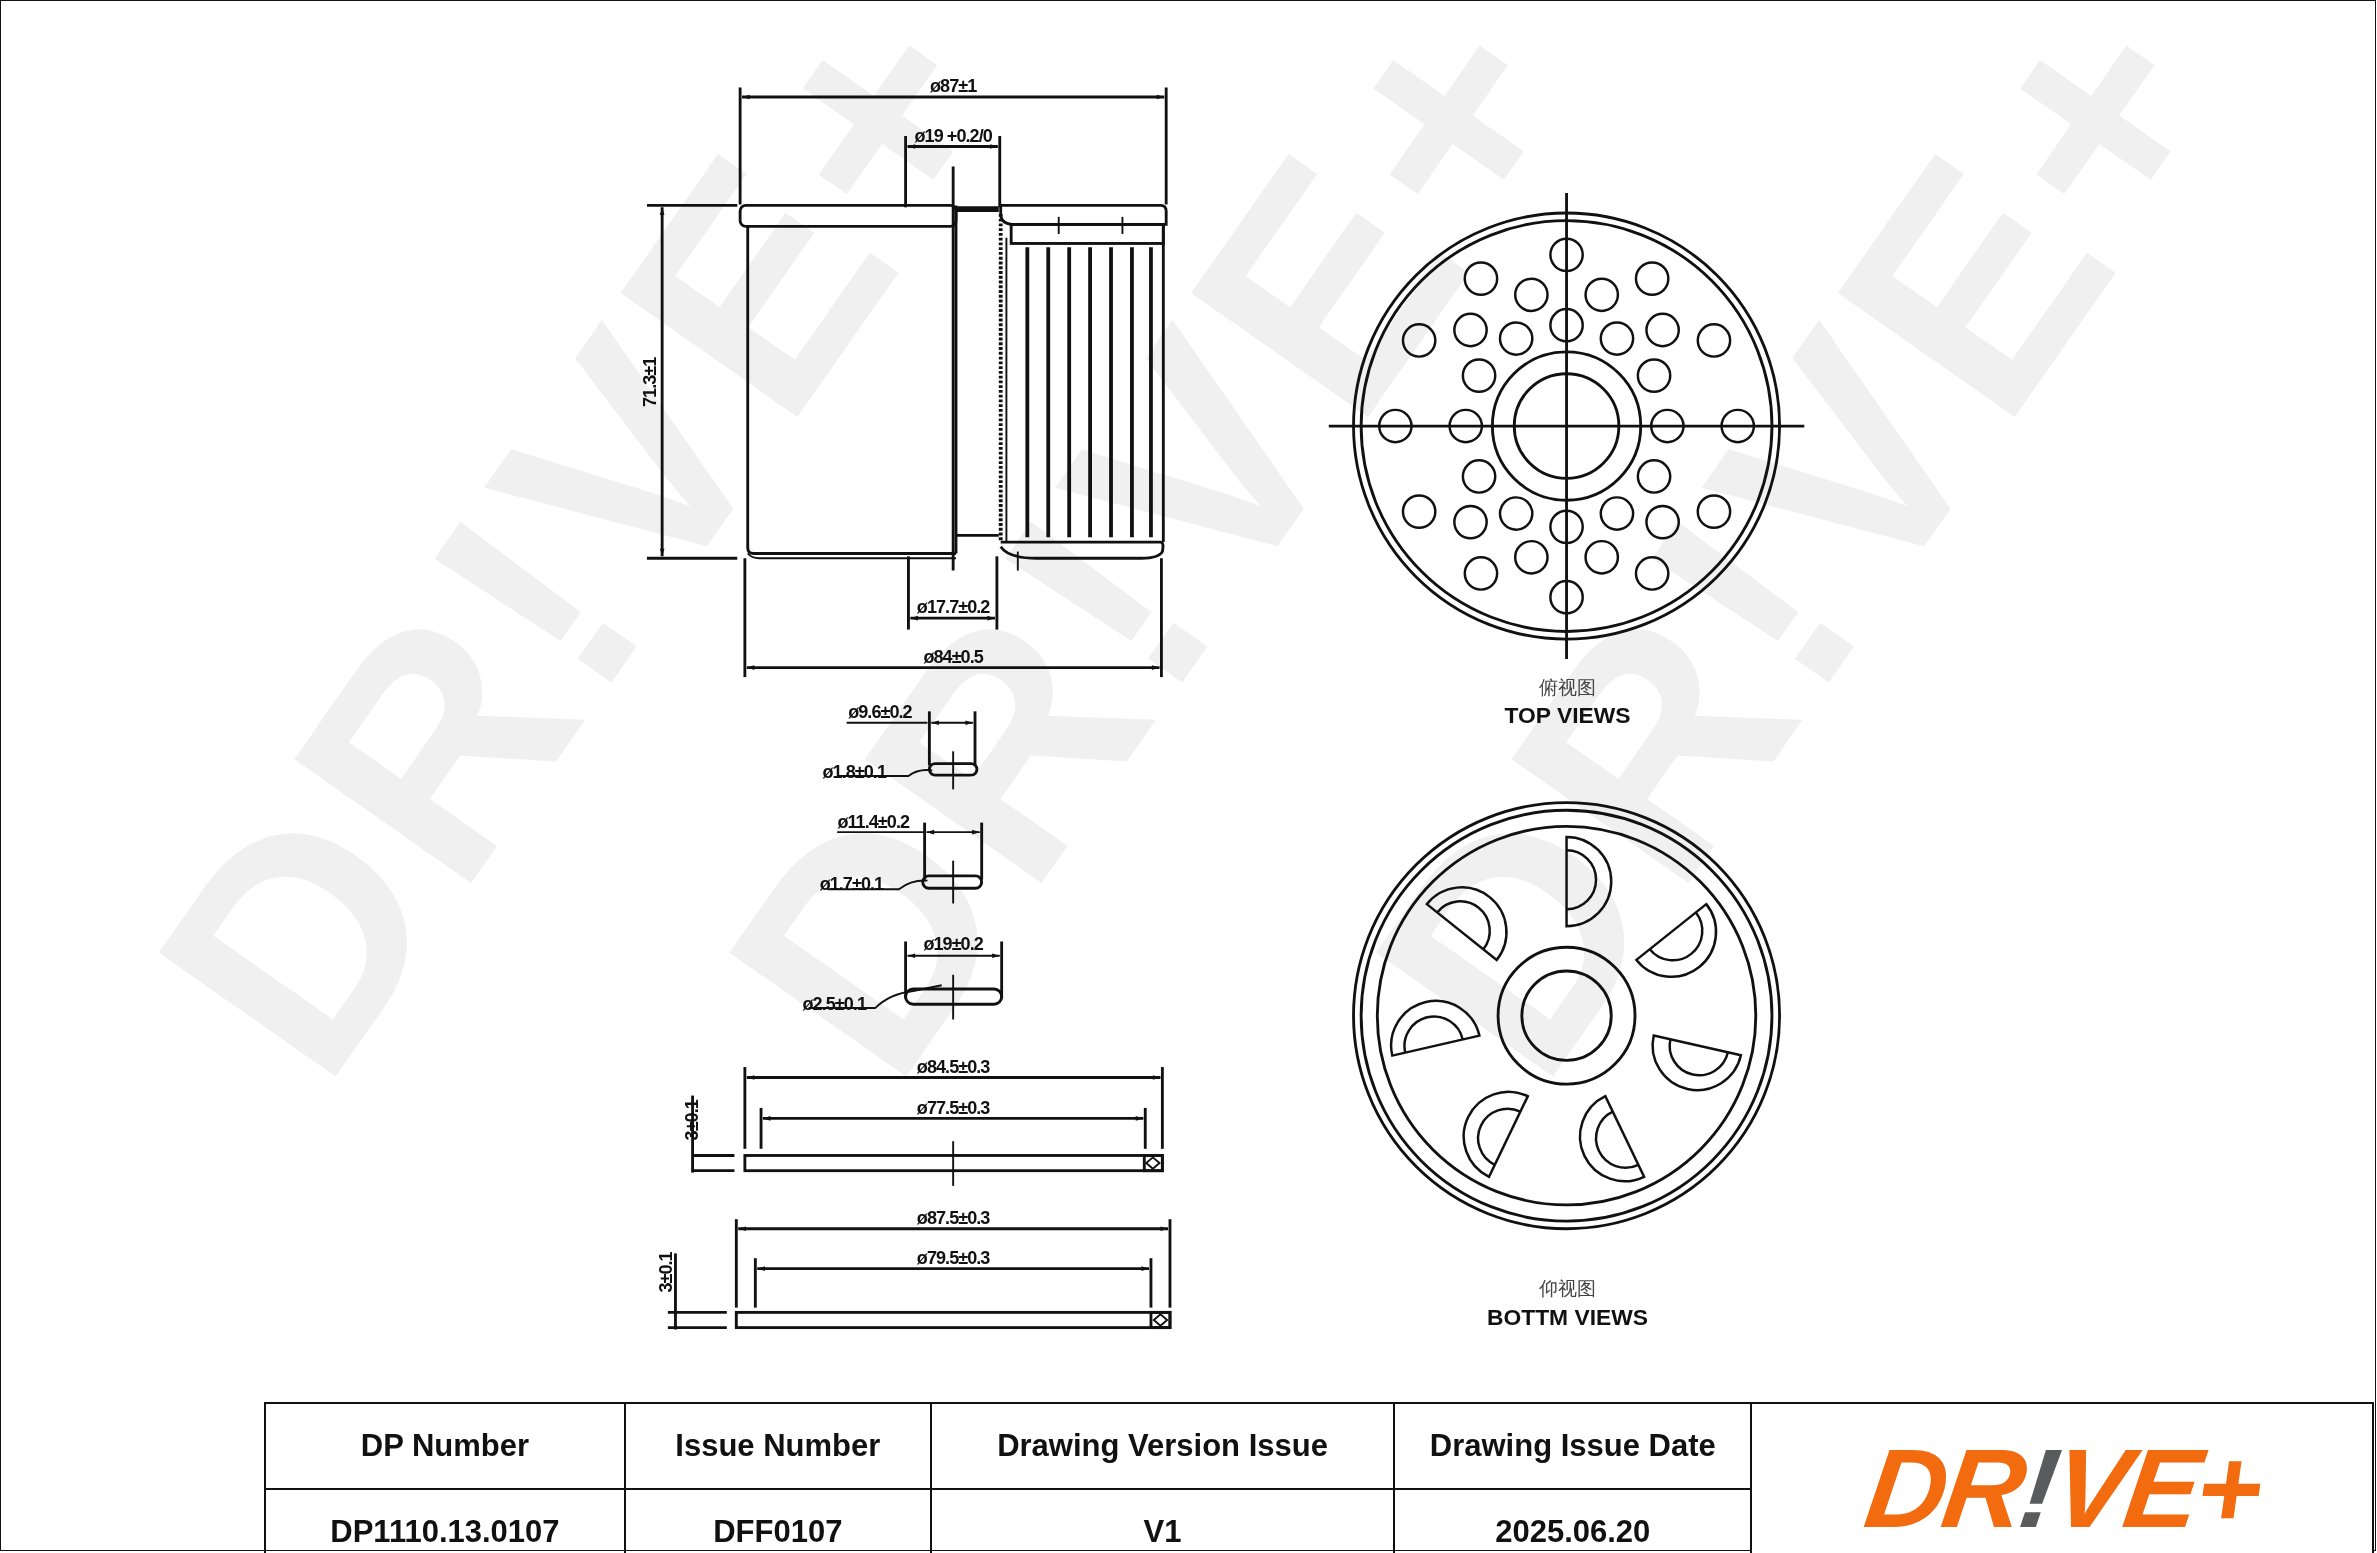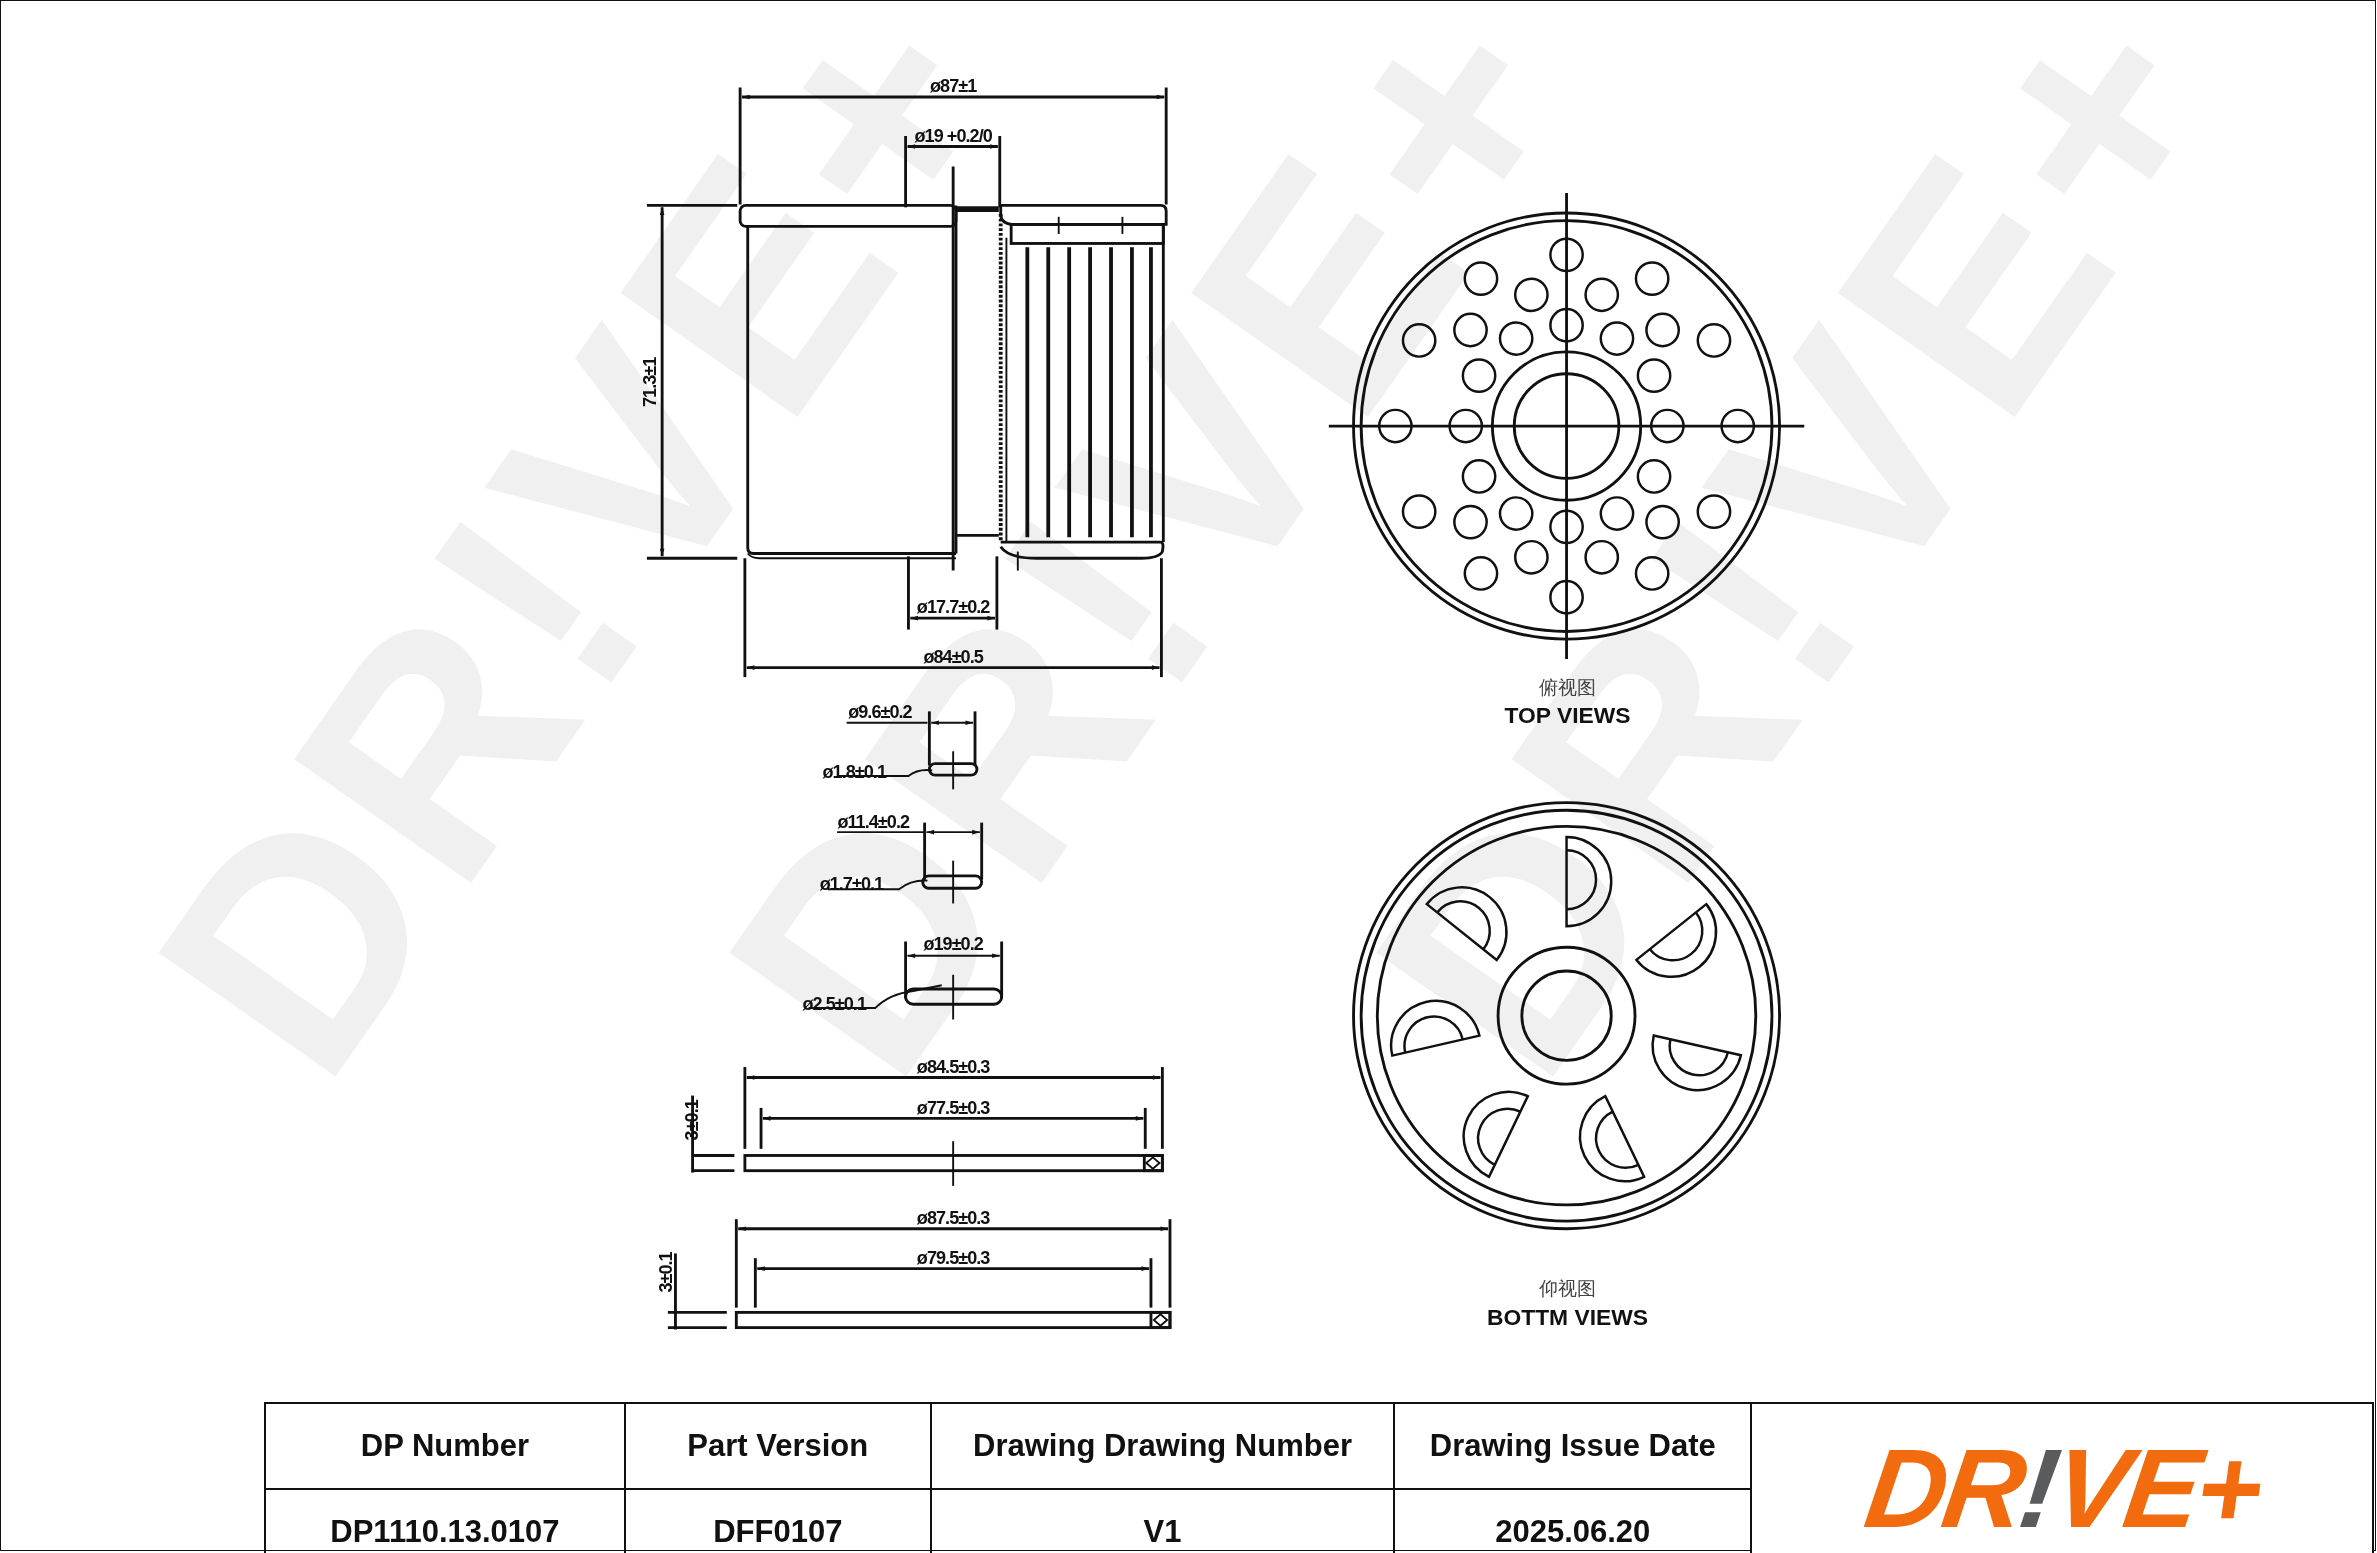--- a/index.html
+++ b/index.html
@@ -255,22 +255,22 @@
   <colgroup>
     <col style="width:360px">
       <col style="width:306px">
       <col style="width:464px">
       <col style="width:357px">
       <col style="width:622px">
   </colgroup>
   <tbody>
       <tr>
     <td>DP Number</td>
-    <td>Part Version</td>
-    <td>Drawing Drawing Number</td>
+    <td>Issue Number</td>
+    <td>Drawing Version Issue</td>
     <td>Drawing Issue Date</td>
     <td class="logo-cell" rowspan="2">
       <span class="logo"><span>DR</span><span class="bang">!</span><span>VE+</span></span>
     </td>
   </tr>
   <tr>
     <td>DP1110.13.0107</td>
     <td>DFF0107</td>
     <td>V1</td>
     <td>2025.06.20</td>

